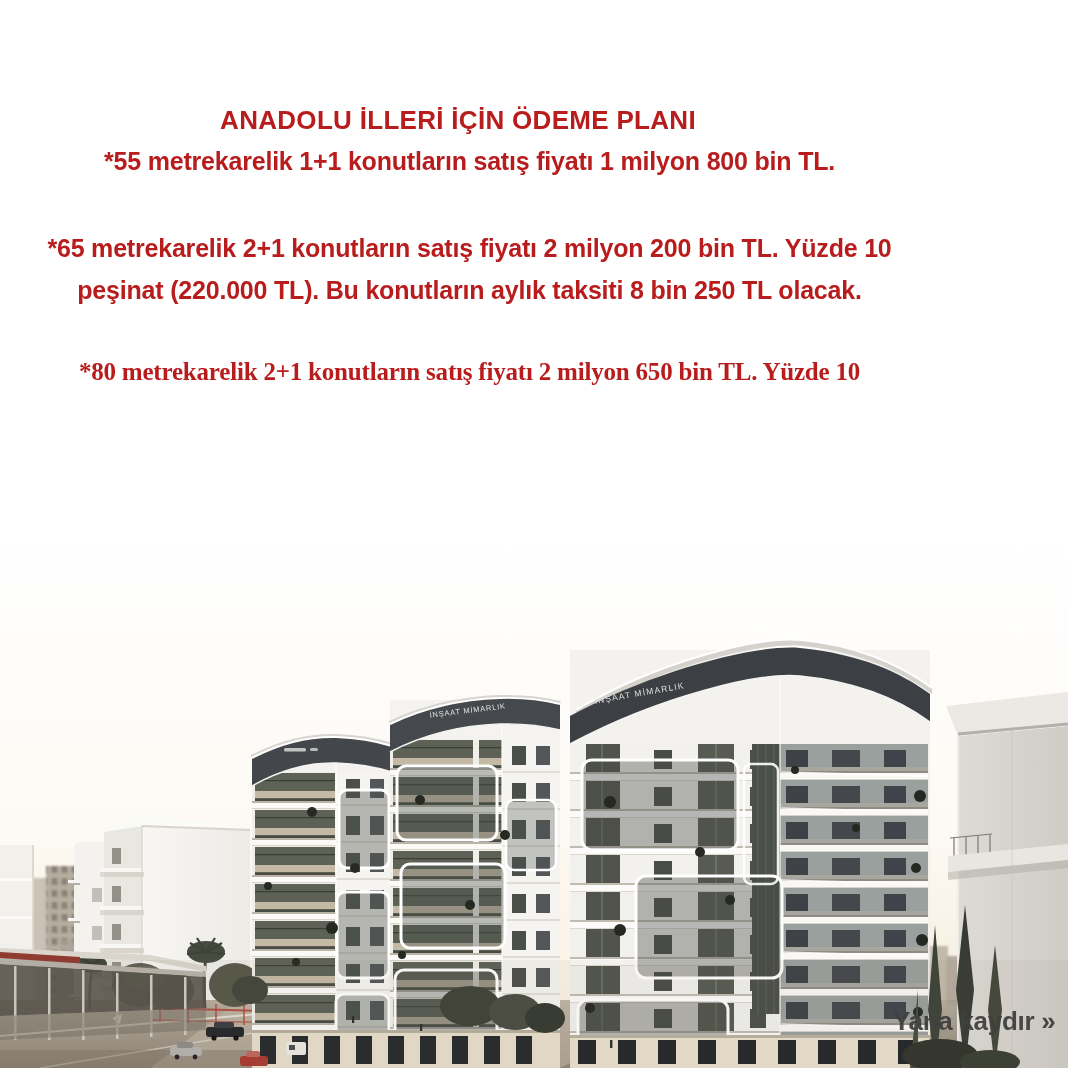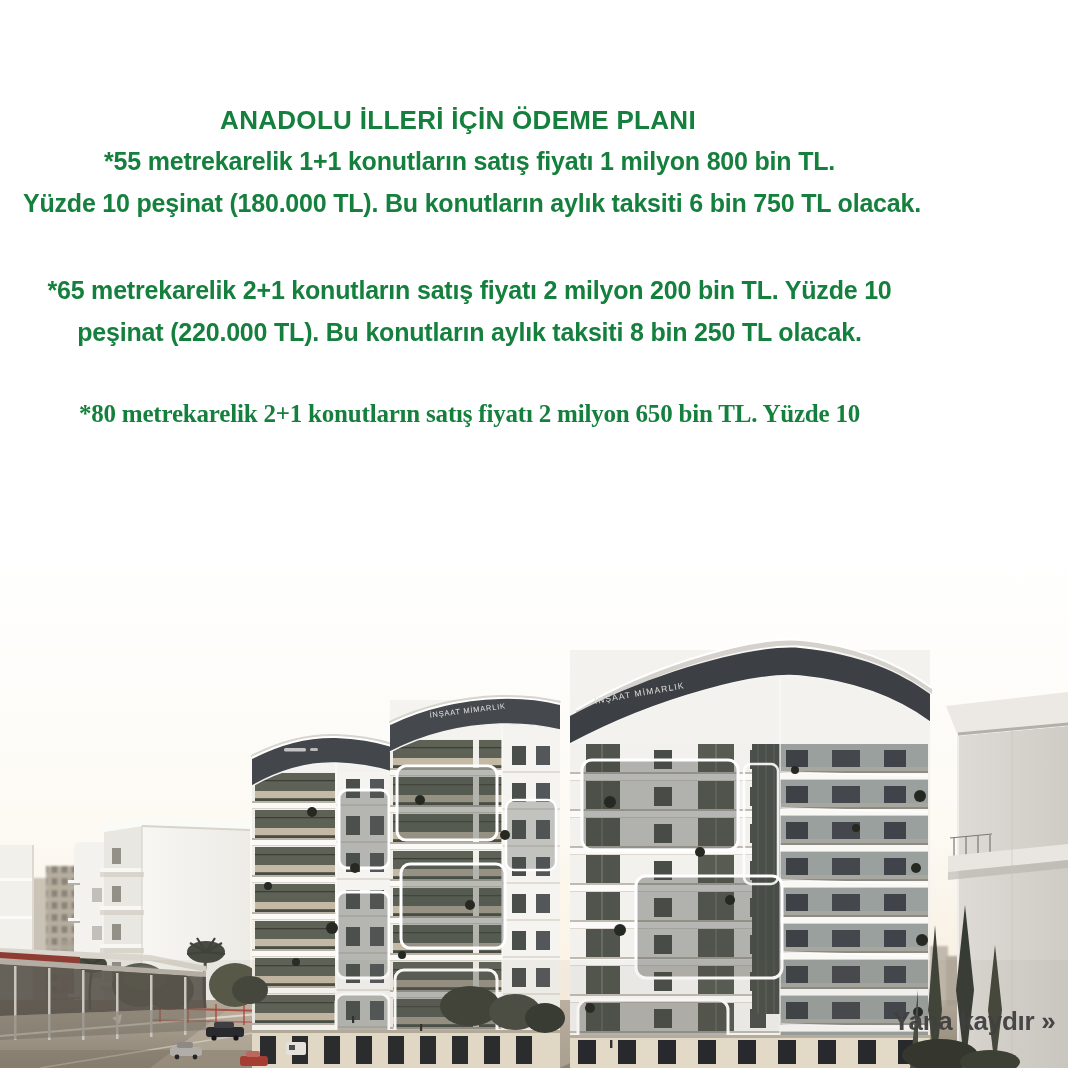--- a/index.html
+++ b/index.html
@@ -1,38 +1,37 @@
 <!DOCTYPE html>
 <html><head>
 <meta charset="utf-8">
 <style>
   html,body{margin:0;padding:0;background:#ffffff;}
   .page{position:relative;width:1068px;height:1068px;background:#ffffff;overflow:hidden;
         font-family:"Liberation Sans",sans-serif;}
-  .text-block{position:absolute;left:0;top:0;width:916px;text-align:center;color:#15803d;}
+  .text-block{position:absolute;left:0;top:0;width:916px;text-align:center;color:#b91c1c;}
   .title{padding-top:104px;font-size:26px;line-height:32px;font-weight:800;letter-spacing:.3px;}
   .para{margin:0;font-weight:800;font-size:25px;line-height:42px;letter-spacing:-.2px;}
   .para.p1{margin-top:4px;}
   .para.p2{margin-top:45px;}
   .para.p3{margin-top:40px;font-family:Liberation Serif, serif;}
   .line{white-space:nowrap;padding-left:23px;}
   .scene{position:absolute;left:0;top:540px;width:1068px;height:528px;display:block;}
   .swipe-hint{position:absolute;left:893px;top:1006px;width:175px;font-size:26px;font-weight:800;
               color:#404040;opacity:.95;letter-spacing:-.3px;white-space:nowrap;cursor:pointer;}
 </style>
 </head>
 <body>
 
 <div class="page">
 
   <div class="text-block">
     <div class="title">ANADOLU İLLERİ İÇİN ÖDEME PLANI</div>
     <p class="para p1">
       <span class="line" style="display:block">*55 metrekarelik 1+1 konutların satış fiyatı 1 milyon 800 bin TL.</span>
-      <span class="line" style="display:block">Yüzde 10 peşinat (180.000 TL). Bu konutların aylık taksiti 6 bin 750 TL olacak.</span>
     </p>
     <p class="para p2">
       <span class="line" style="display:block">*65 metrekarelik 2+1 konutların satış fiyatı 2 milyon 200 bin TL. Yüzde 10</span>
       <span class="line" style="display:block">peşinat (220.000 TL). Bu konutların aylık taksiti 8 bin 250 TL olacak.</span>
     </p>
     <p class="para p3">
       <span class="line" style="display:block">*80 metrekarelik 2+1 konutların satış fiyatı 2 milyon 650 bin TL. Yüzde 10</span>
     </p>
   </div>
 

